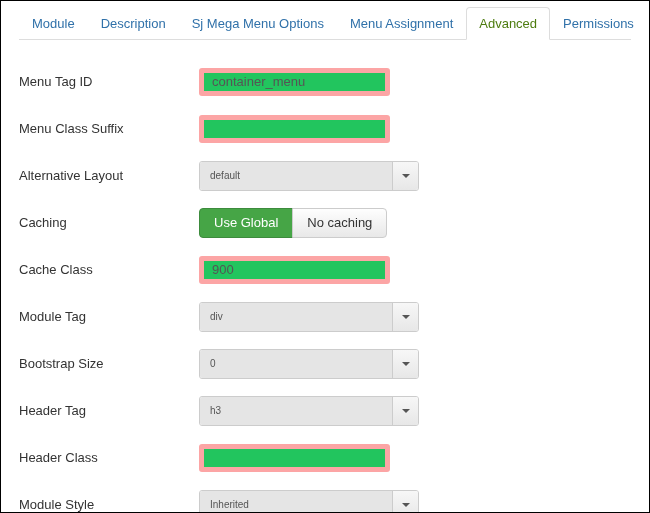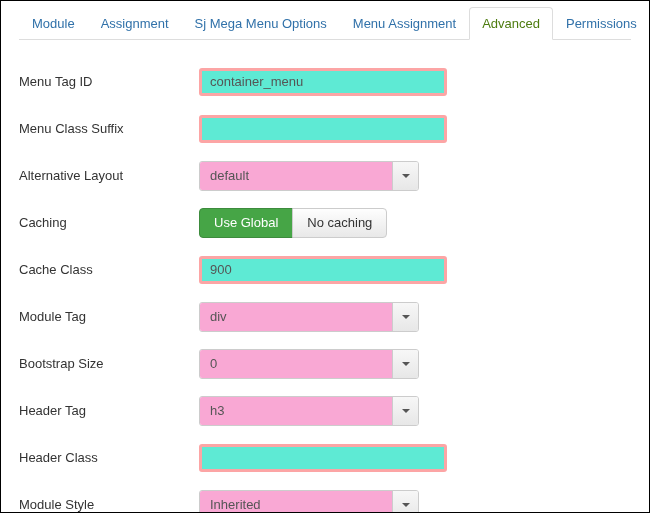--- a/index.html
+++ b/index.html
@@ -56,46 +56,46 @@
       width: 180px;
       flex-shrink: 0;
       color: #333;
       font-size: 13px;
     }
     .control {
       display: flex;
       align-items: center;
     }
     input.text {
-      width: 248px;
+      width: 191px;
       height: 28px;
-      border: 3px solid #fca5a5;
+      border: 5px solid #fca5a5;
       border-radius: 3px;
       padding: 0 8px;
       font-size: 13px;
       color: #555;
-      background: #5eead4;
+      background: #22c55e;
     }
     .select-wrap {
       display: flex;
       width: 220px;
       height: 30px;
       border: 1px solid #ccc;
       border-radius: 3px;
       overflow: hidden;
       background: #fff;
     }
     .select-wrap .select-value {
       flex: 1;
       padding: 0 10px;
       display: flex;
       align-items: center;
       color: #555;
-      font-size: 13px;
-      background: #f9a8d4;
+      font-size: 10px;
+      background: #e5e5e5;
     }
     .select-wrap .select-caret {
       width: 26px;
       display: flex;
       align-items: center;
       justify-content: center;
       background: linear-gradient(#f7f7f7, #e7e7e7);
       border-left: 1px solid #ccc;
     }
     .caret {
@@ -125,21 +125,21 @@
       background: #46a546;
       border-color: #3d8b3d;
       color: #fff;
     }
   </style>
 </head>
 <body>
 
 <div class="tabs">
   <div class="tab"><span>Module</span></div>
-  <div class="tab"><span>Assignment</span></div>
+  <div class="tab"><span>Description</span></div>
   <div class="tab"><span>Sj Mega Menu Options</span></div>
   <div class="tab"><span>Menu Assignment</span></div>
   <div class="tab active"><span>Advanced</span></div>
   <div class="tab"><span>Permissions</span></div>
 </div>
 
 <div class="form">
 
   <div class="row">
     <div class="label">Menu Tag ID</div>

